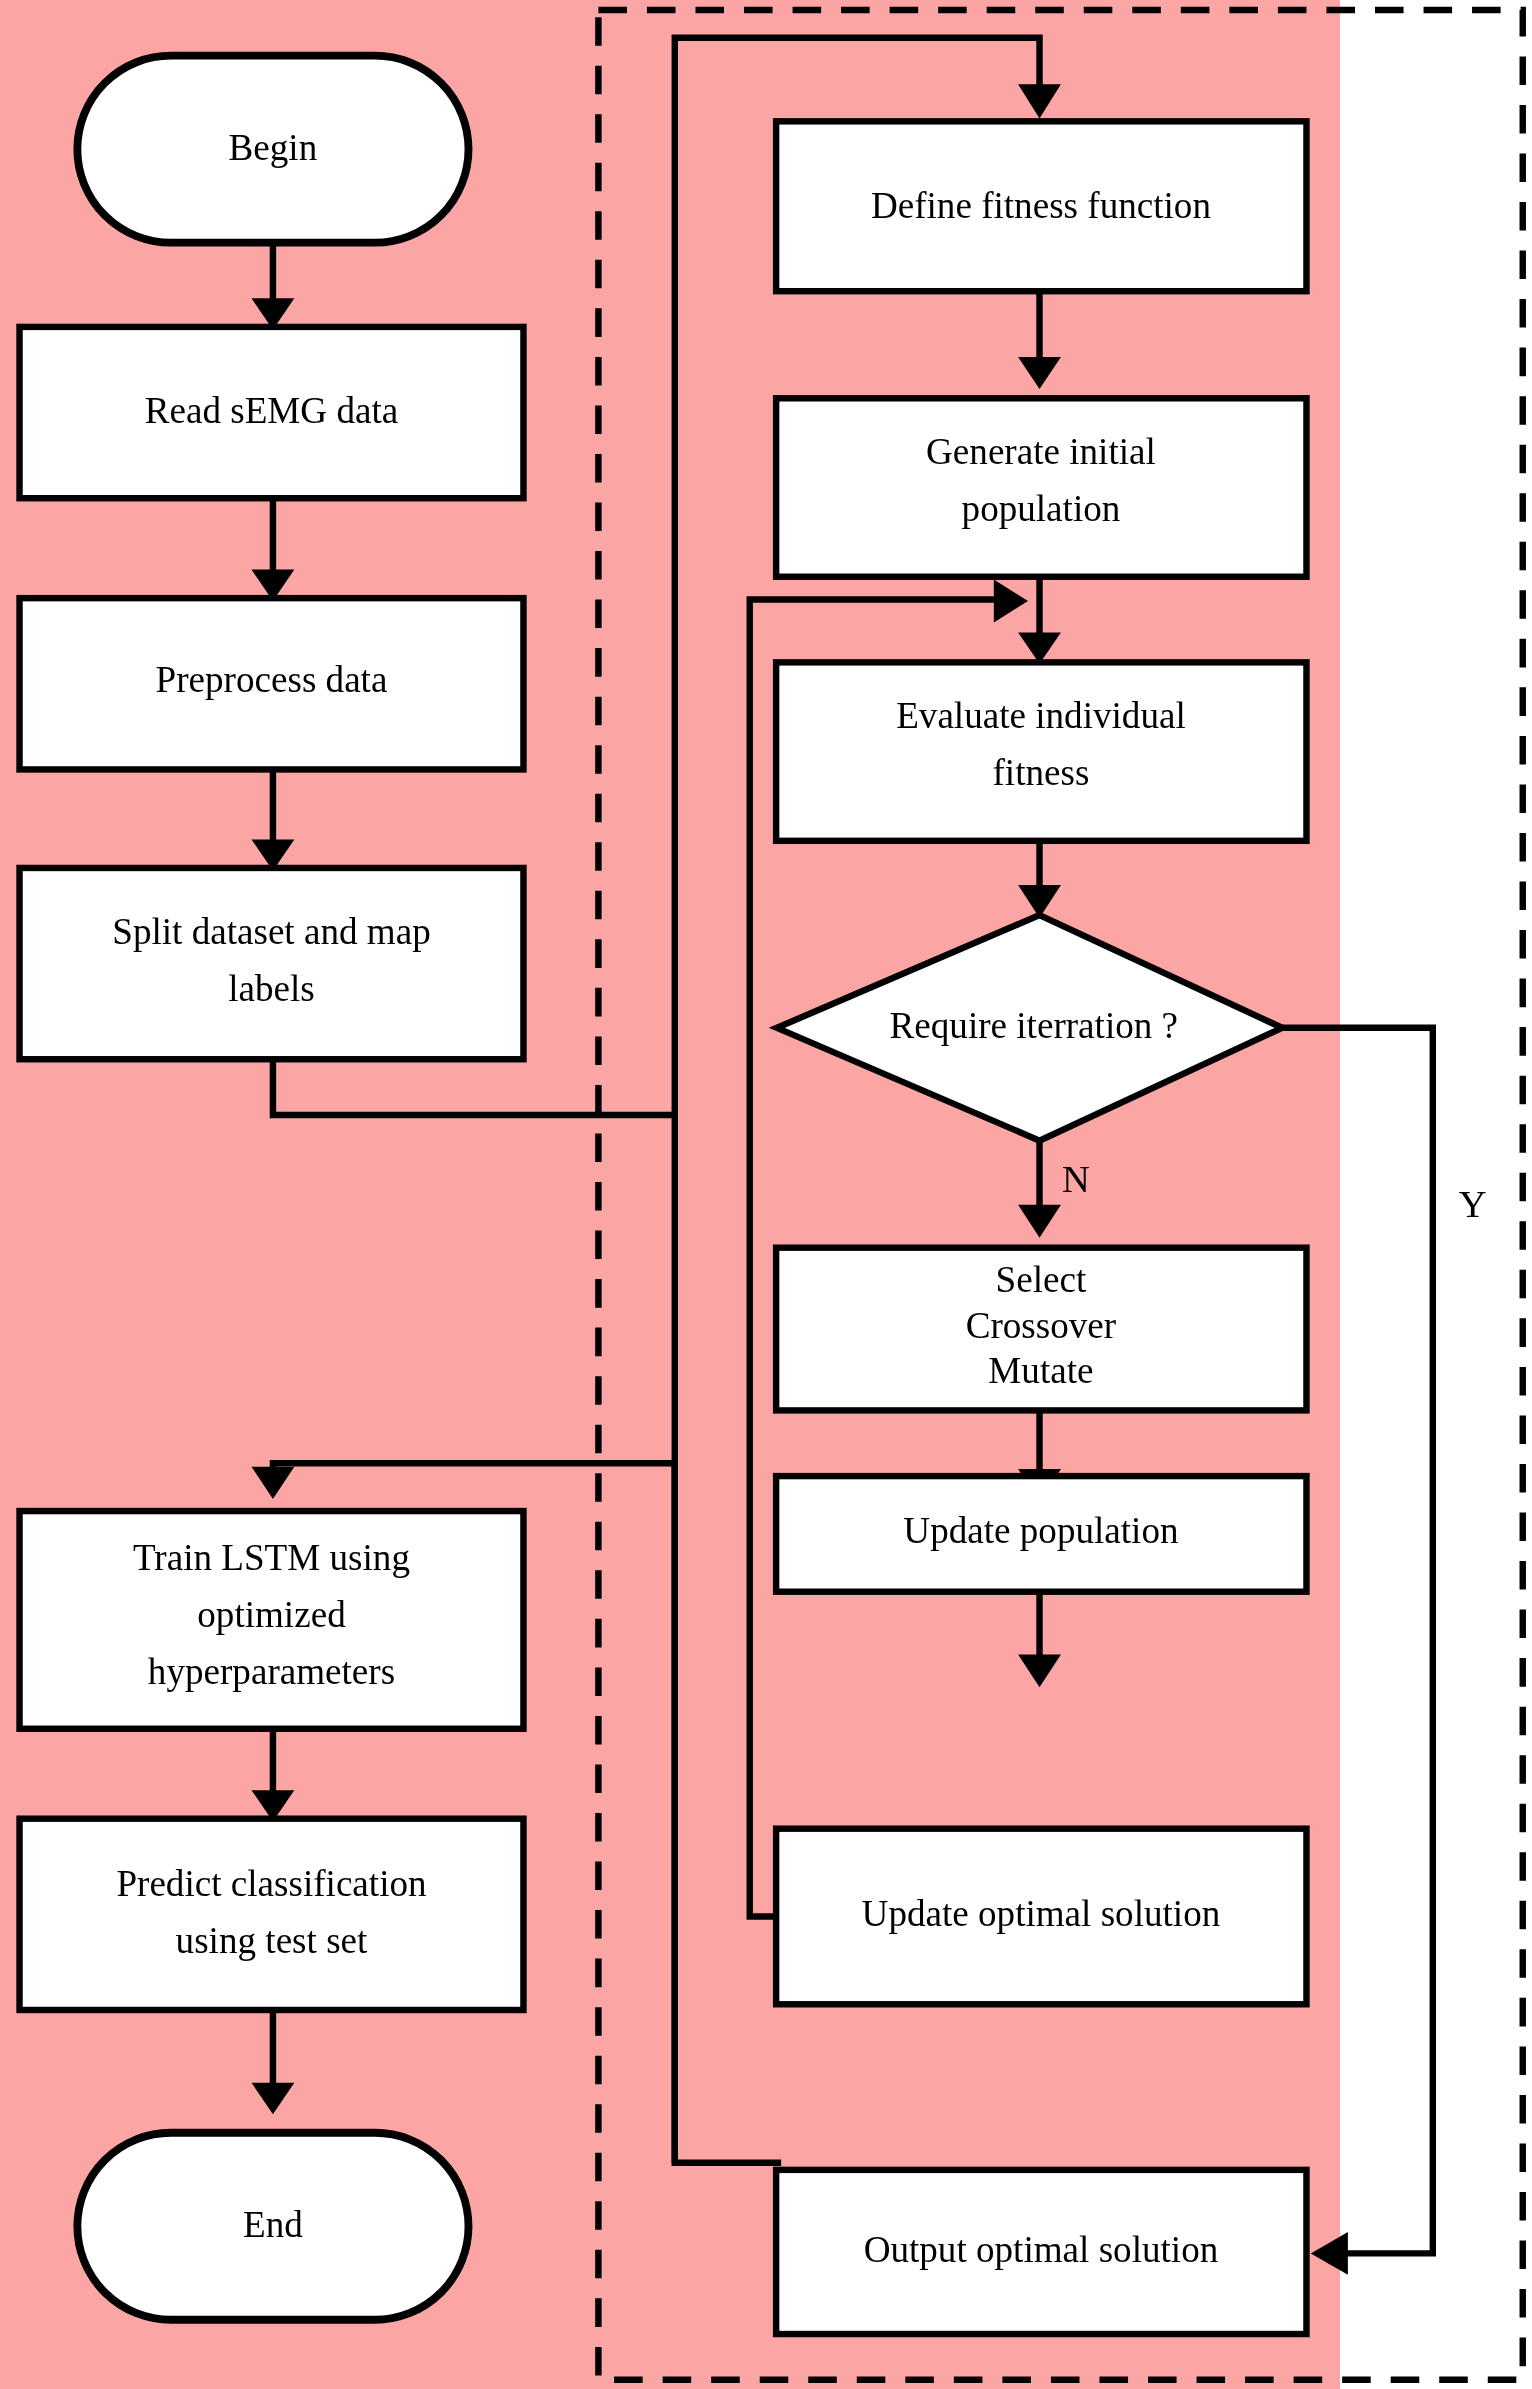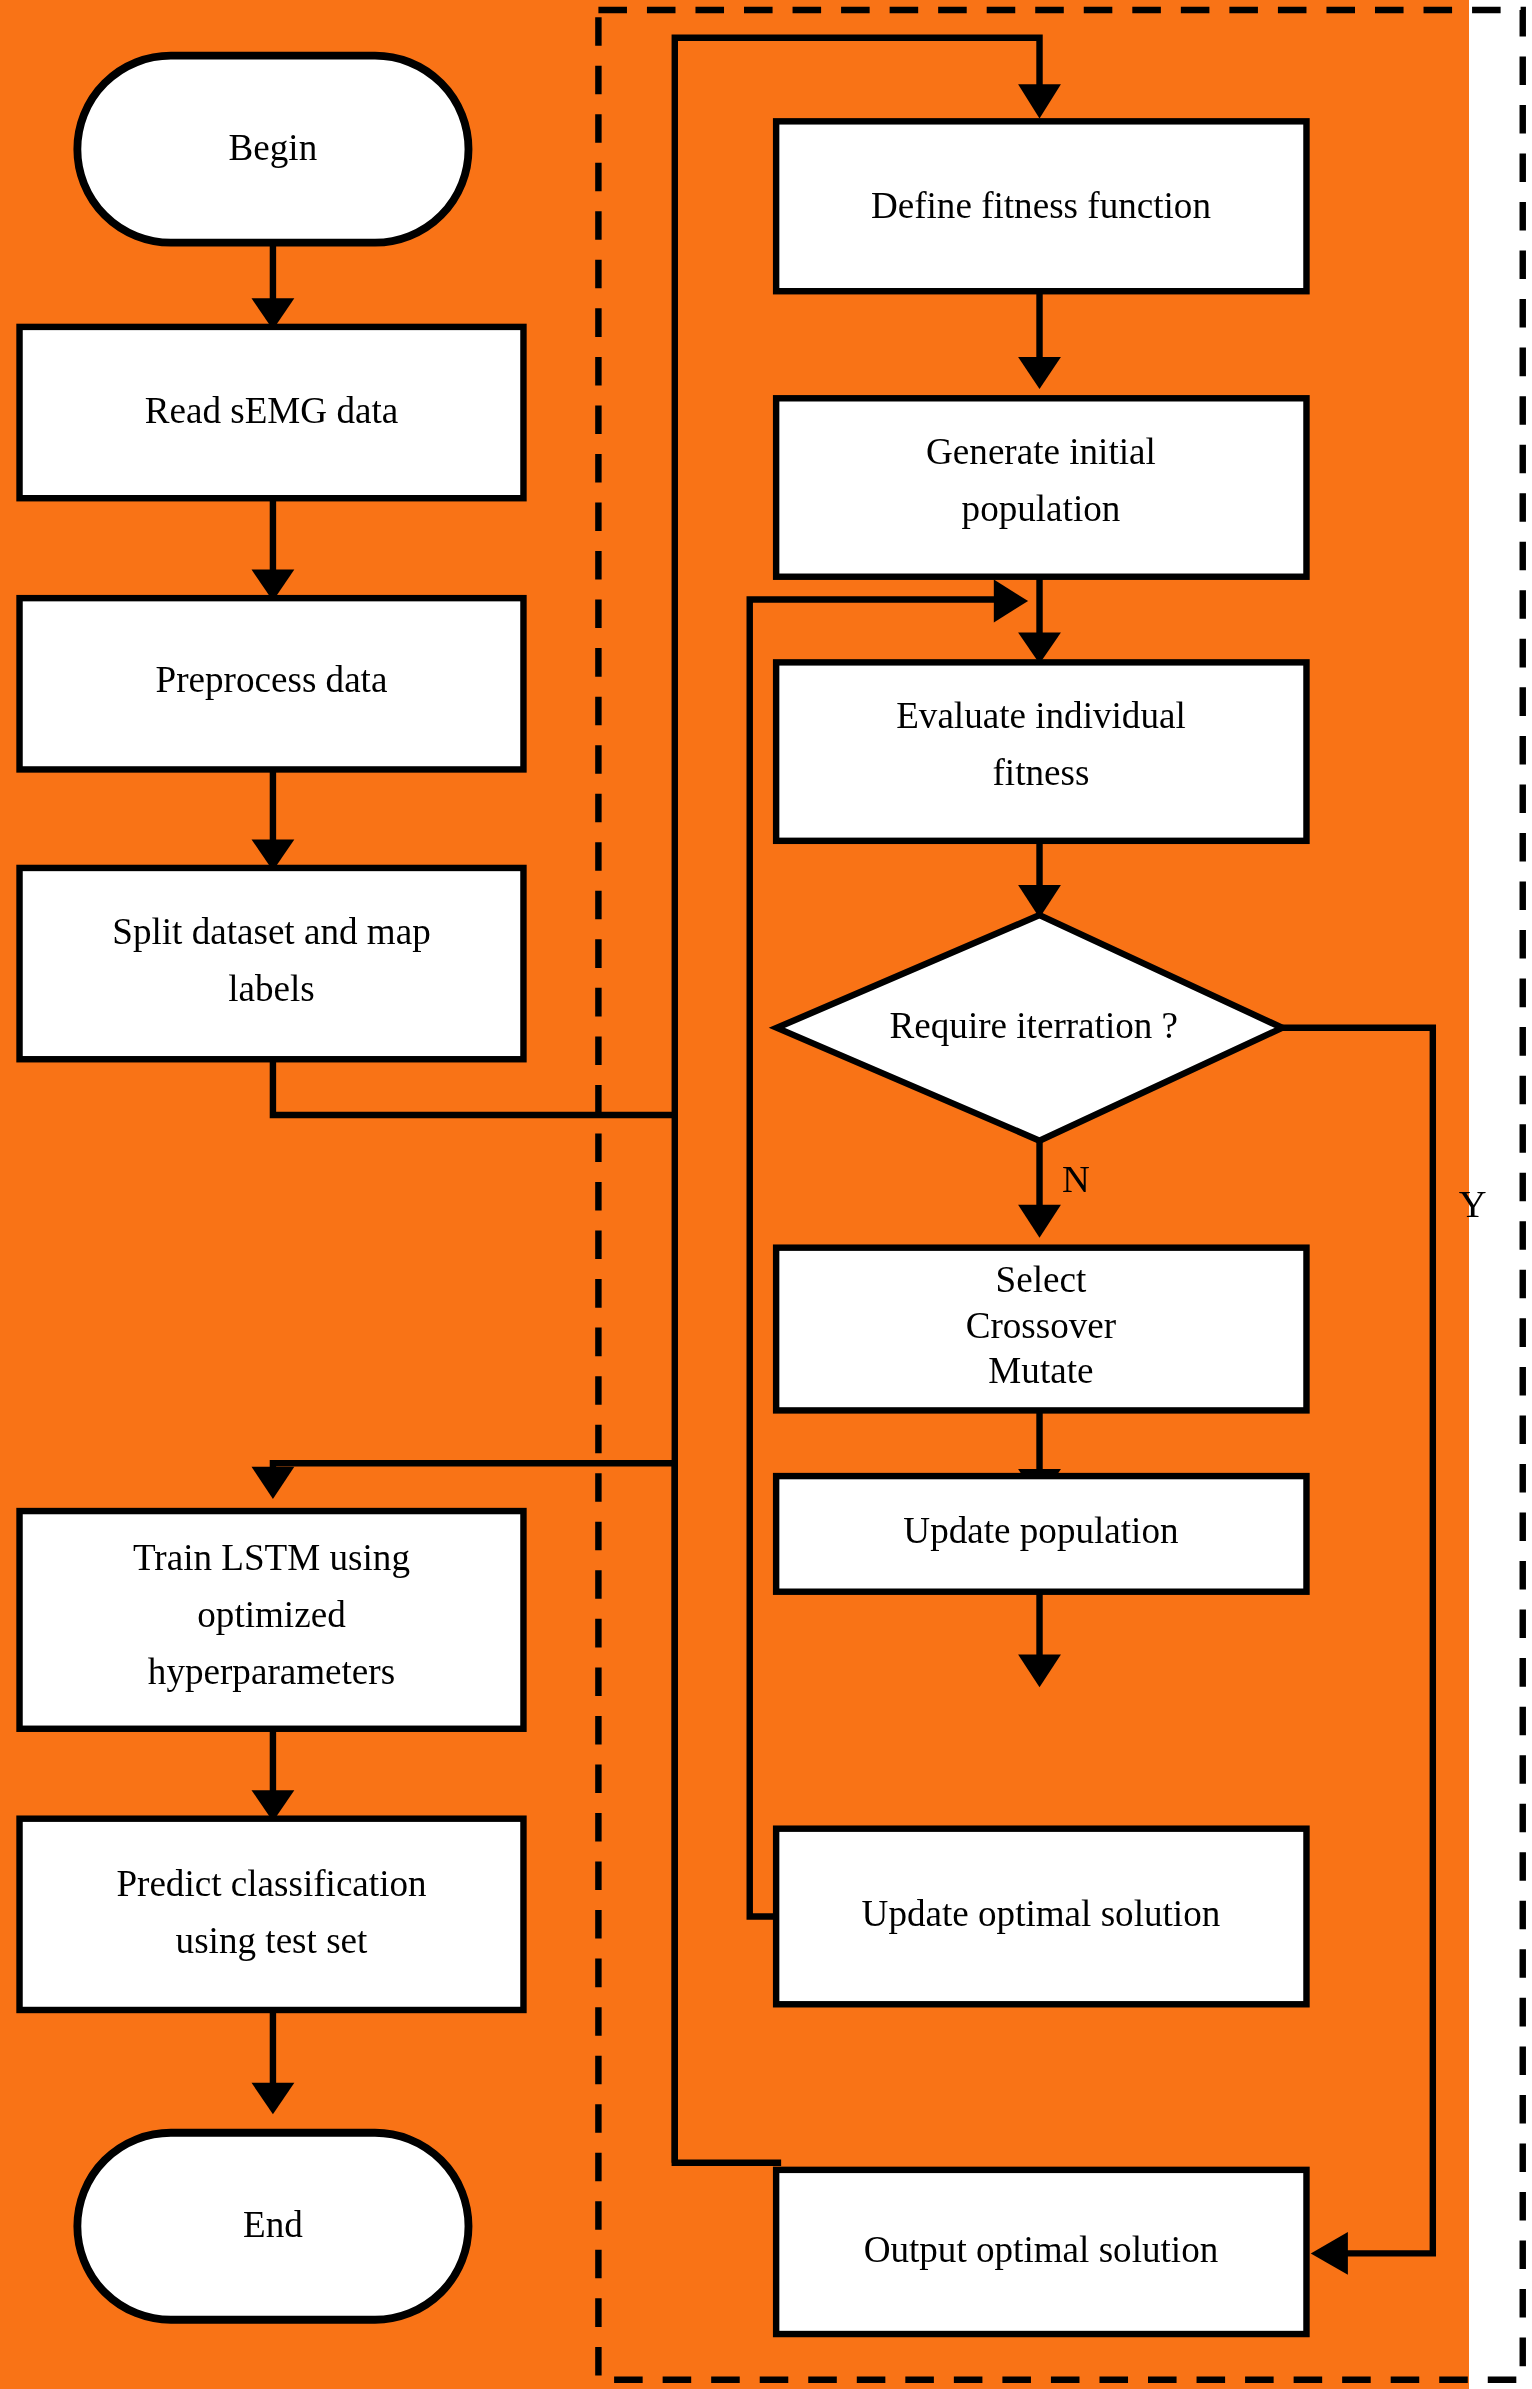--- a/index.html
+++ b/index.html
@@ -1,17 +1,17 @@
 <!DOCTYPE html>
 <html style="font-size:11.4px"><head>
 <meta charset="utf-8">
 <style>
   html,body{margin:0;padding:0;background:#ffffff;}
   body{width:1533px;height:2389px;overflow:hidden;font-family:"Liberation Serif",serif;}
-  #stage{position:relative;width:1469px;height:2389px;background:#f97316;}
+  #stage{position:relative;width:1340px;height:2389px;background:#fca5a5;}
   svg{display:block;}
   text{font-family:"Liberation Serif",serif;fill:#000;}
   .nodeText{font-size:52px;text-anchor:middle;dominant-baseline:middle;}
   .branchText{font-size:54px;text-anchor:middle;dominant-baseline:middle;}
   .shape{fill:#ffffff;stroke:#000000;stroke-width:9;}
   .shapeTerm{fill:#ffffff;stroke:#000000;stroke-width:11;}
   .conn{stroke:#000000;stroke-width:9;fill:none;stroke-linecap:butt;stroke-linejoin:miter;}
   .groupBox{fill:none;stroke:#000000;stroke-width:9;stroke-dasharray:40 28;}
   .arrowHead{fill:#000000;stroke:none;}
 </style>

